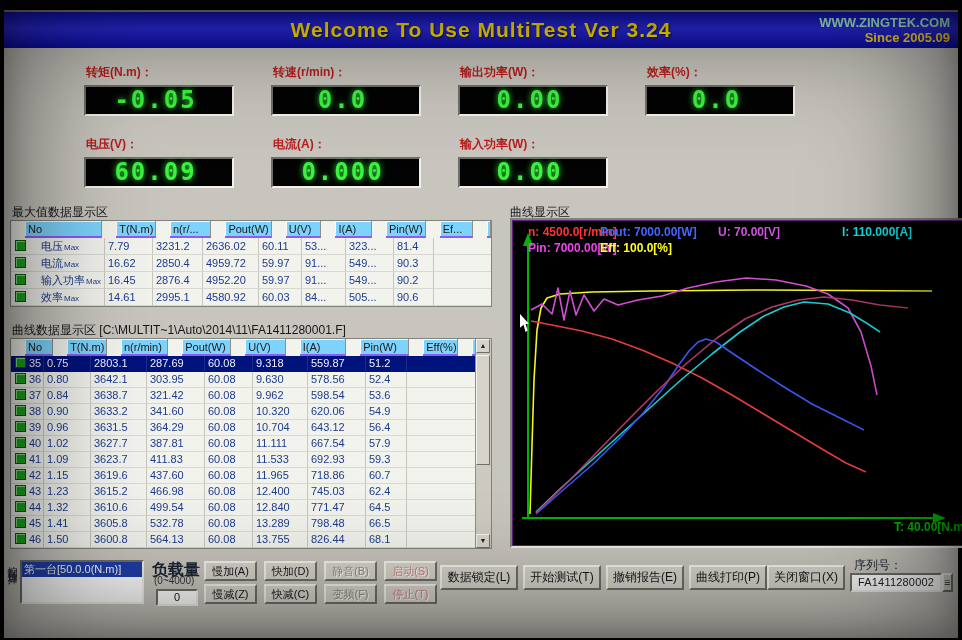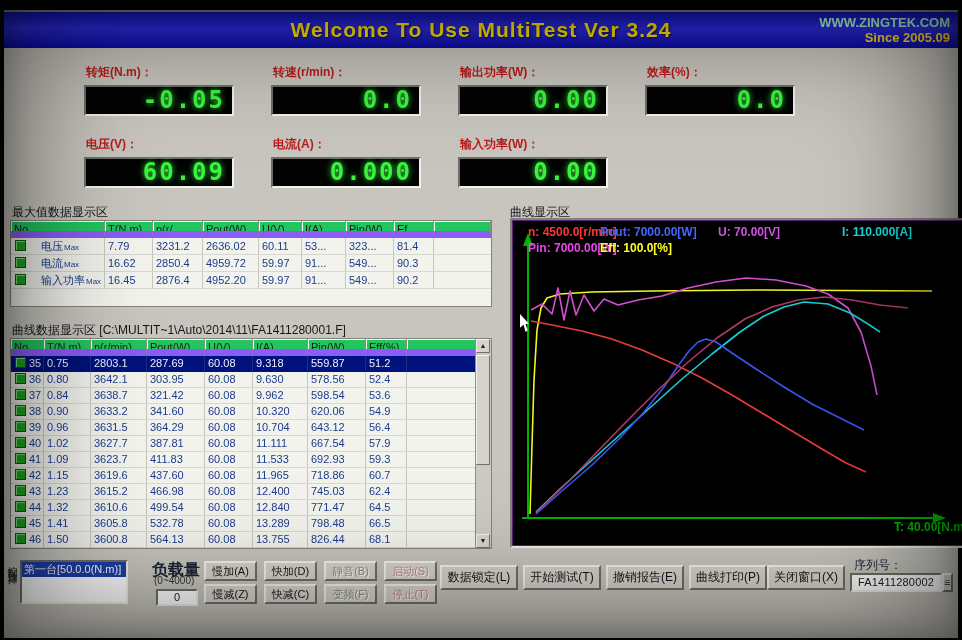--- a/index.html
+++ b/index.html
@@ -21,36 +21,36 @@
   .tb-site{font-weight:bold;font-size:13px;color:#a9f6cf;}
   .tb-since{font-weight:bold;font-size:13px;color:#ffd81e;}
 
   
   .meters{position:absolute;left:0;top:36px;width:100%;height:156px;box-sizing:border-box;
        padding:8px 0 0 80px;display:grid;grid-template-columns:repeat(4,187px);grid-auto-rows:72px;}
   .meter-label{font-weight:bold;font-size:12px;color:#b91c1c;margin:8px 0 4px 2px;}
   .meter-led{width:150px;height:31px;background:#020302;box-sizing:border-box;
        border:2px solid;border-color:#6f6f69 #f2f0ea #f2f0ea #6f6f69;
        color:#3af33e;font-family:"DejaVu Sans Mono",monospace;font-weight:bold;font-size:24px;
-       text-align:right;padding:0 7px 0 0;letter-spacing:2px;line-height:27px;
+       text-align:center;padding:0 7px 0 0;letter-spacing:2px;line-height:27px;
        text-shadow:0 0 6px rgba(60,255,70,.85);}
 
   
   .section-title{position:absolute;font-size:12px;color:#15151a;white-space:nowrap;}
 
   
   .table{position:absolute;background:#f3f3ee;border:1px solid #83837d;box-sizing:border-box;}
   .tr{display:flex;}
   .max-table .tr{height:17px;line-height:16px;}
   .cv-table .tr{height:16px;line-height:15px;}
   .cv-table .tr.th{height:17px;line-height:16px;}
   .td{box-sizing:border-box;padding-left:3px;font-size:11px;color:#1c3b8f;white-space:nowrap;
       overflow:hidden;border-right:1px solid #c7c7c0;border-bottom:1px solid #d8d8d2;}
-  .td.h{background:#22c55e;color:#1a1a1a;border-right:1px solid #8f8f89;border-bottom:7px solid #8b5cf6;
-      box-shadow:inset 1px 1px 0 #fbfaf6;}
+  .td.h{background:#7dd3fc;color:#1a1a1a;border-right:1px solid #8f8f89;border-bottom:2px solid #8b5cf6;
+      box-shadow:inset 1px 1px 0 #fbfaf6;margin-left:14px;}
   .mx0{width:94px}.mx1{width:48px}.mx2{width:50px}.mx3{width:56px}.mx4{width:43px}
   .mx5{width:44px}.mx6{width:48px}.mx7{width:40px}.mxf{flex:1;border-right:none;}
   .cv0{width:33px}.cv1{width:47px}.cv2{width:56px}.cv3{width:58px}.cv4{width:48px}
   .cv5{width:55px}.cv6{width:58px}.cv7{width:41px}.cvf{flex:1;border-right:none;}
   .tr.selected .td{background:#00127c;color:#eef0ff;border-right-color:#1a2c8c;border-bottom-color:#00127c;}
   .ric{display:inline-block;width:9px;height:9px;background:#1fa51f;border:1px solid #0a5c0a;
       margin:0 3px 0 1px;vertical-align:-1px;box-shadow:inset 1px 1px 0 #86e286;}
   .rl{color:#1c3b8f;margin-left:12px;}
   .rs{font-size:8px;color:#1c3b8f;margin-left:1px;}
   .cv-table{padding-right:15px;}
@@ -68,21 +68,21 @@
   .legend{position:absolute;font-weight:bold;font-size:12px;white-space:nowrap;}
   .xlabel{position:absolute;right:16px;bottom:12px;font-weight:bold;font-size:12px;}
   #plot-svg{position:absolute;left:0;top:0;}
   .cursor{position:absolute;left:8px;top:94px;width:12px;height:18px;background:#fff;
       clip-path:polygon(0 0,0 76%,30% 60%,46% 100%,63% 92%,47% 56%,74% 54%);
       filter:drop-shadow(0 0 1px #000);z-index:5;}
 
   
   .v-label{position:absolute;left:1px;top:546px;width:13px;writing-mode:vertical-lr;text-orientation:upright;
       font-size:10px;letter-spacing:2px;color:#20242c;}
-  .station{position:absolute;left:16px;top:548px;width:108px;height:44px;background:#fff;box-sizing:border-box;
+  .station{position:absolute;left:16px;top:548px;width:124px;height:44px;background:#fff;box-sizing:border-box;
       border:2px solid;border-color:#6f6f69 #f2f0ea #f2f0ea #6f6f69;}
   .station-item{height:15px;line-height:15px;background:#1e3ea8;color:#fff;font-size:11px;padding-left:2px;white-space:nowrap;}
   .load-label{position:absolute;left:148px;top:548px;font-size:16px;font-weight:bold;color:#1c2436;}
   .load-range{position:absolute;left:150px;top:563px;font-size:10px;color:#333;}
   .sunken{background:#fff;box-sizing:border-box;border:2px solid;border-color:#6f6f69 #f2f0ea #f2f0ea #6f6f69;}
   .load-input{position:absolute;left:152px;top:577px;width:42px;height:17px;font-size:11px;text-align:center;line-height:13px;color:#222;}
   .sbgrid{position:absolute;left:200px;top:549px;display:grid;grid-template-columns:repeat(4,56px);grid-auto-rows:23px;column-gap:4px;}
   .btn{background:#d6d3ca;border:2px solid;border-color:#f4f2ec #6f6f69 #6f6f69 #f4f2ec;box-sizing:border-box;
       font-family:"Liberation Sans",sans-serif;font-size:11px;color:#15151a;display:flex;align-items:center;
       justify-content:center;white-space:nowrap;padding:0;}
@@ -190,20 +190,31 @@
           <span class="td mx1">16.45</span>
           <span class="td mx2">2876.4</span>
           <span class="td mx3">4952.20</span>
           <span class="td mx4">59.97</span>
           <span class="td mx5">91...</span>
           <span class="td mx6">549...</span>
           <span class="td mx7">90.2</span>
           <span class="td mxf"></span>
         </div>
 
+        <div class="tr">
+          <span class="td mx0"><i class="ric"></i><span class="rl">效率</span><span class="rs">Max</span></span>
+          <span class="td mx1">14.61</span>
+          <span class="td mx2">2995.1</span>
+          <span class="td mx3">4580.92</span>
+          <span class="td mx4">60.03</span>
+          <span class="td mx5">84...</span>
+          <span class="td mx6">505...</span>
+          <span class="td mx7">90.6</span>
+          <span class="td mxf"></span>
+        </div>
       </div>
   </div>
 
   <div class="section-title" style="left:8px;top:310px;">曲线数据显示区  [C:\MULTIT~1\Auto\2014\11\FA1411280001.F]</div>
   <div class="table cv-table" style="left:6px;top:326px;width:482px;height:211px;">
     <div class="tr th">
       <span class="td h cv0">No</span>
       <span class="td h cv1">T(N.m)</span>
       <span class="td h cv2">n(r/min)</span>
       <span class="td h cv3">Pout(W)</span>

